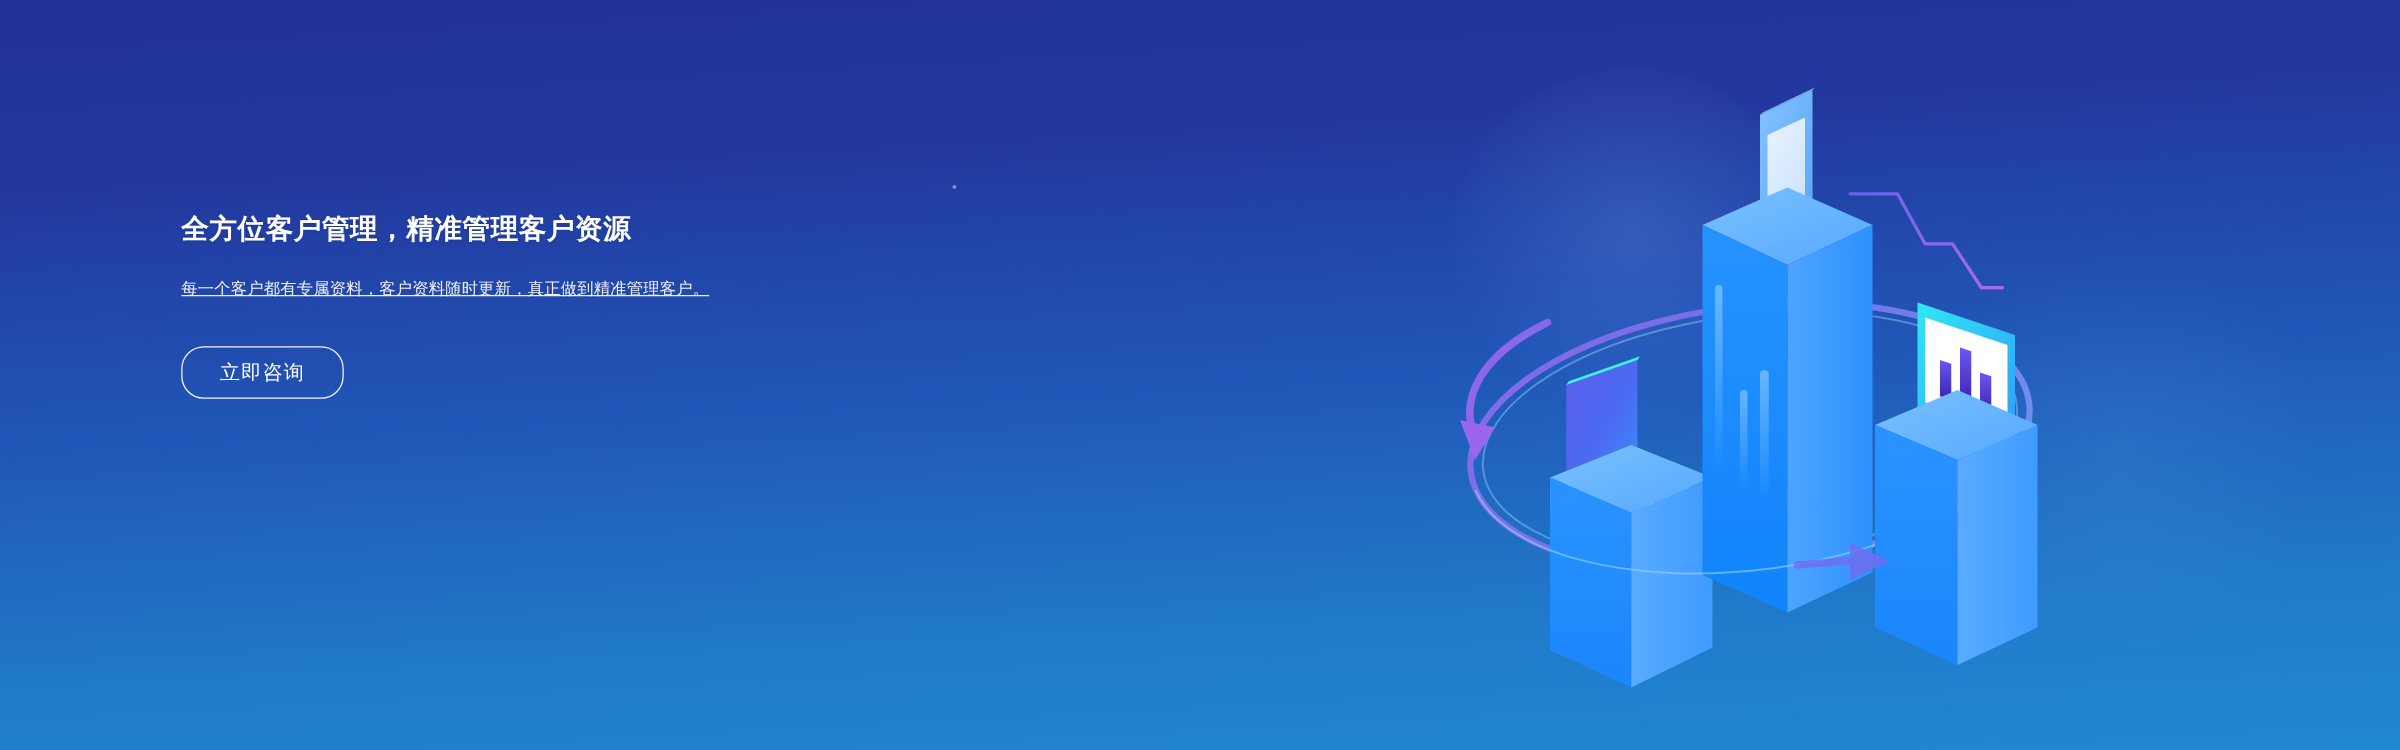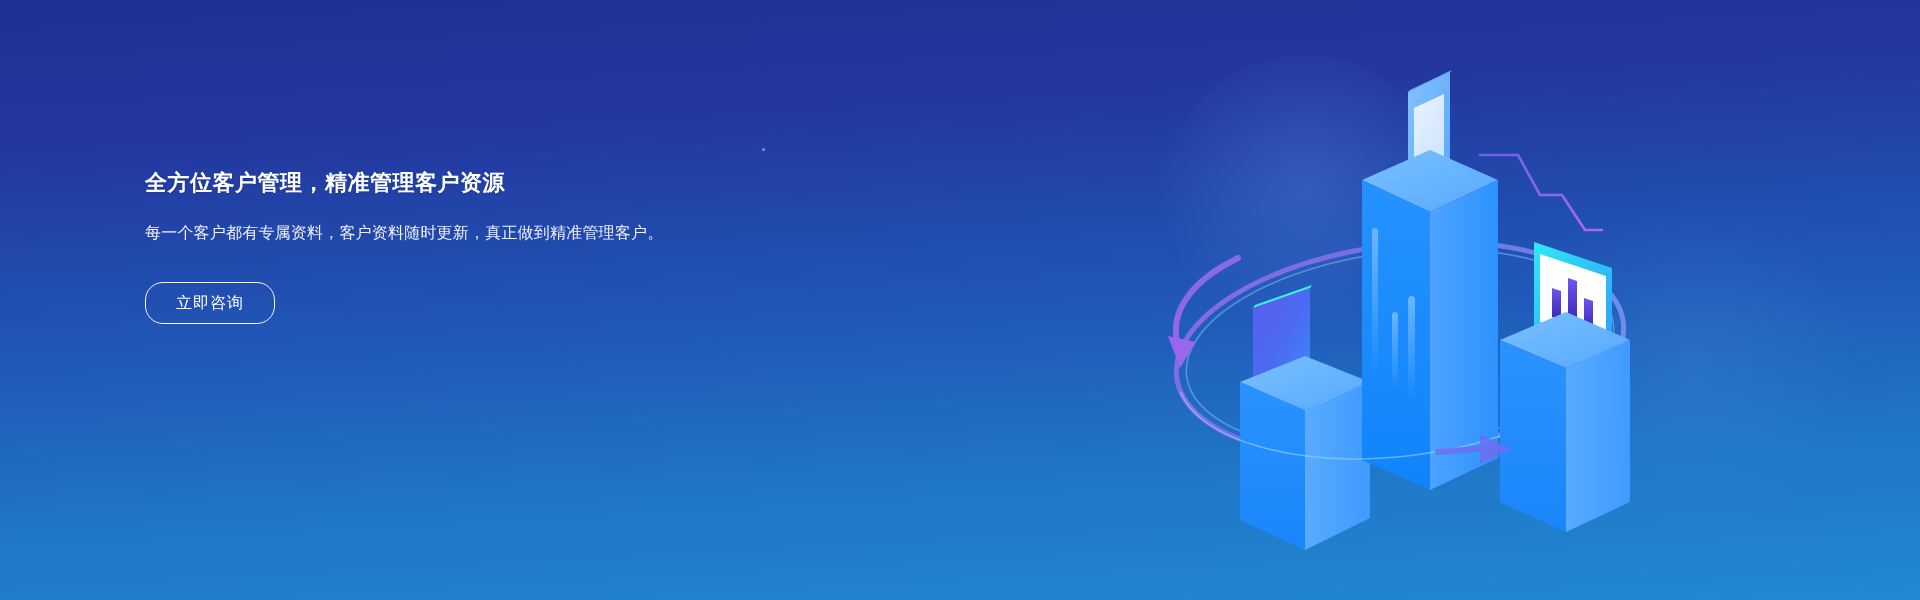--- a/index.html
+++ b/index.html
@@ -23,22 +23,22 @@
   .spark{position:absolute;width:3px;height:3px;border-radius:50%;
     background:rgba(255,255,255,.45);}
 
   
   .copy{position:absolute;left:145px;top:168px;width:640px;}
   .headline{
     margin:0;font-size:22px;line-height:1.35;font-weight:700;color:#ffffff;
     letter-spacing:.5px;text-shadow:0 1px 3px rgba(0,0,0,.10);
   }
   .subcopy{
-    margin:22px 0 0 0;font-size:16px;line-height:1.65;color:rgba(255,255,255,.92);
-    max-width:580px;letter-spacing:.2px;
+    margin:22px 0 0 0;font-size:13px;line-height:1.65;color:rgba(255,255,255,.92);
+    max-width:580px;letter-spacing:.2px;text-decoration:underline;
   }
   .cta{
     display:inline-flex;align-items:center;justify-content:center;
     margin-top:36px;width:130px;height:42px;
     border:1.6px solid rgba(255,255,255,.95);border-radius:18px;
     background:transparent;color:#ffffff;font-size:16px;letter-spacing:1px;
     font-family:inherit;cursor:pointer;
   }
 
   

